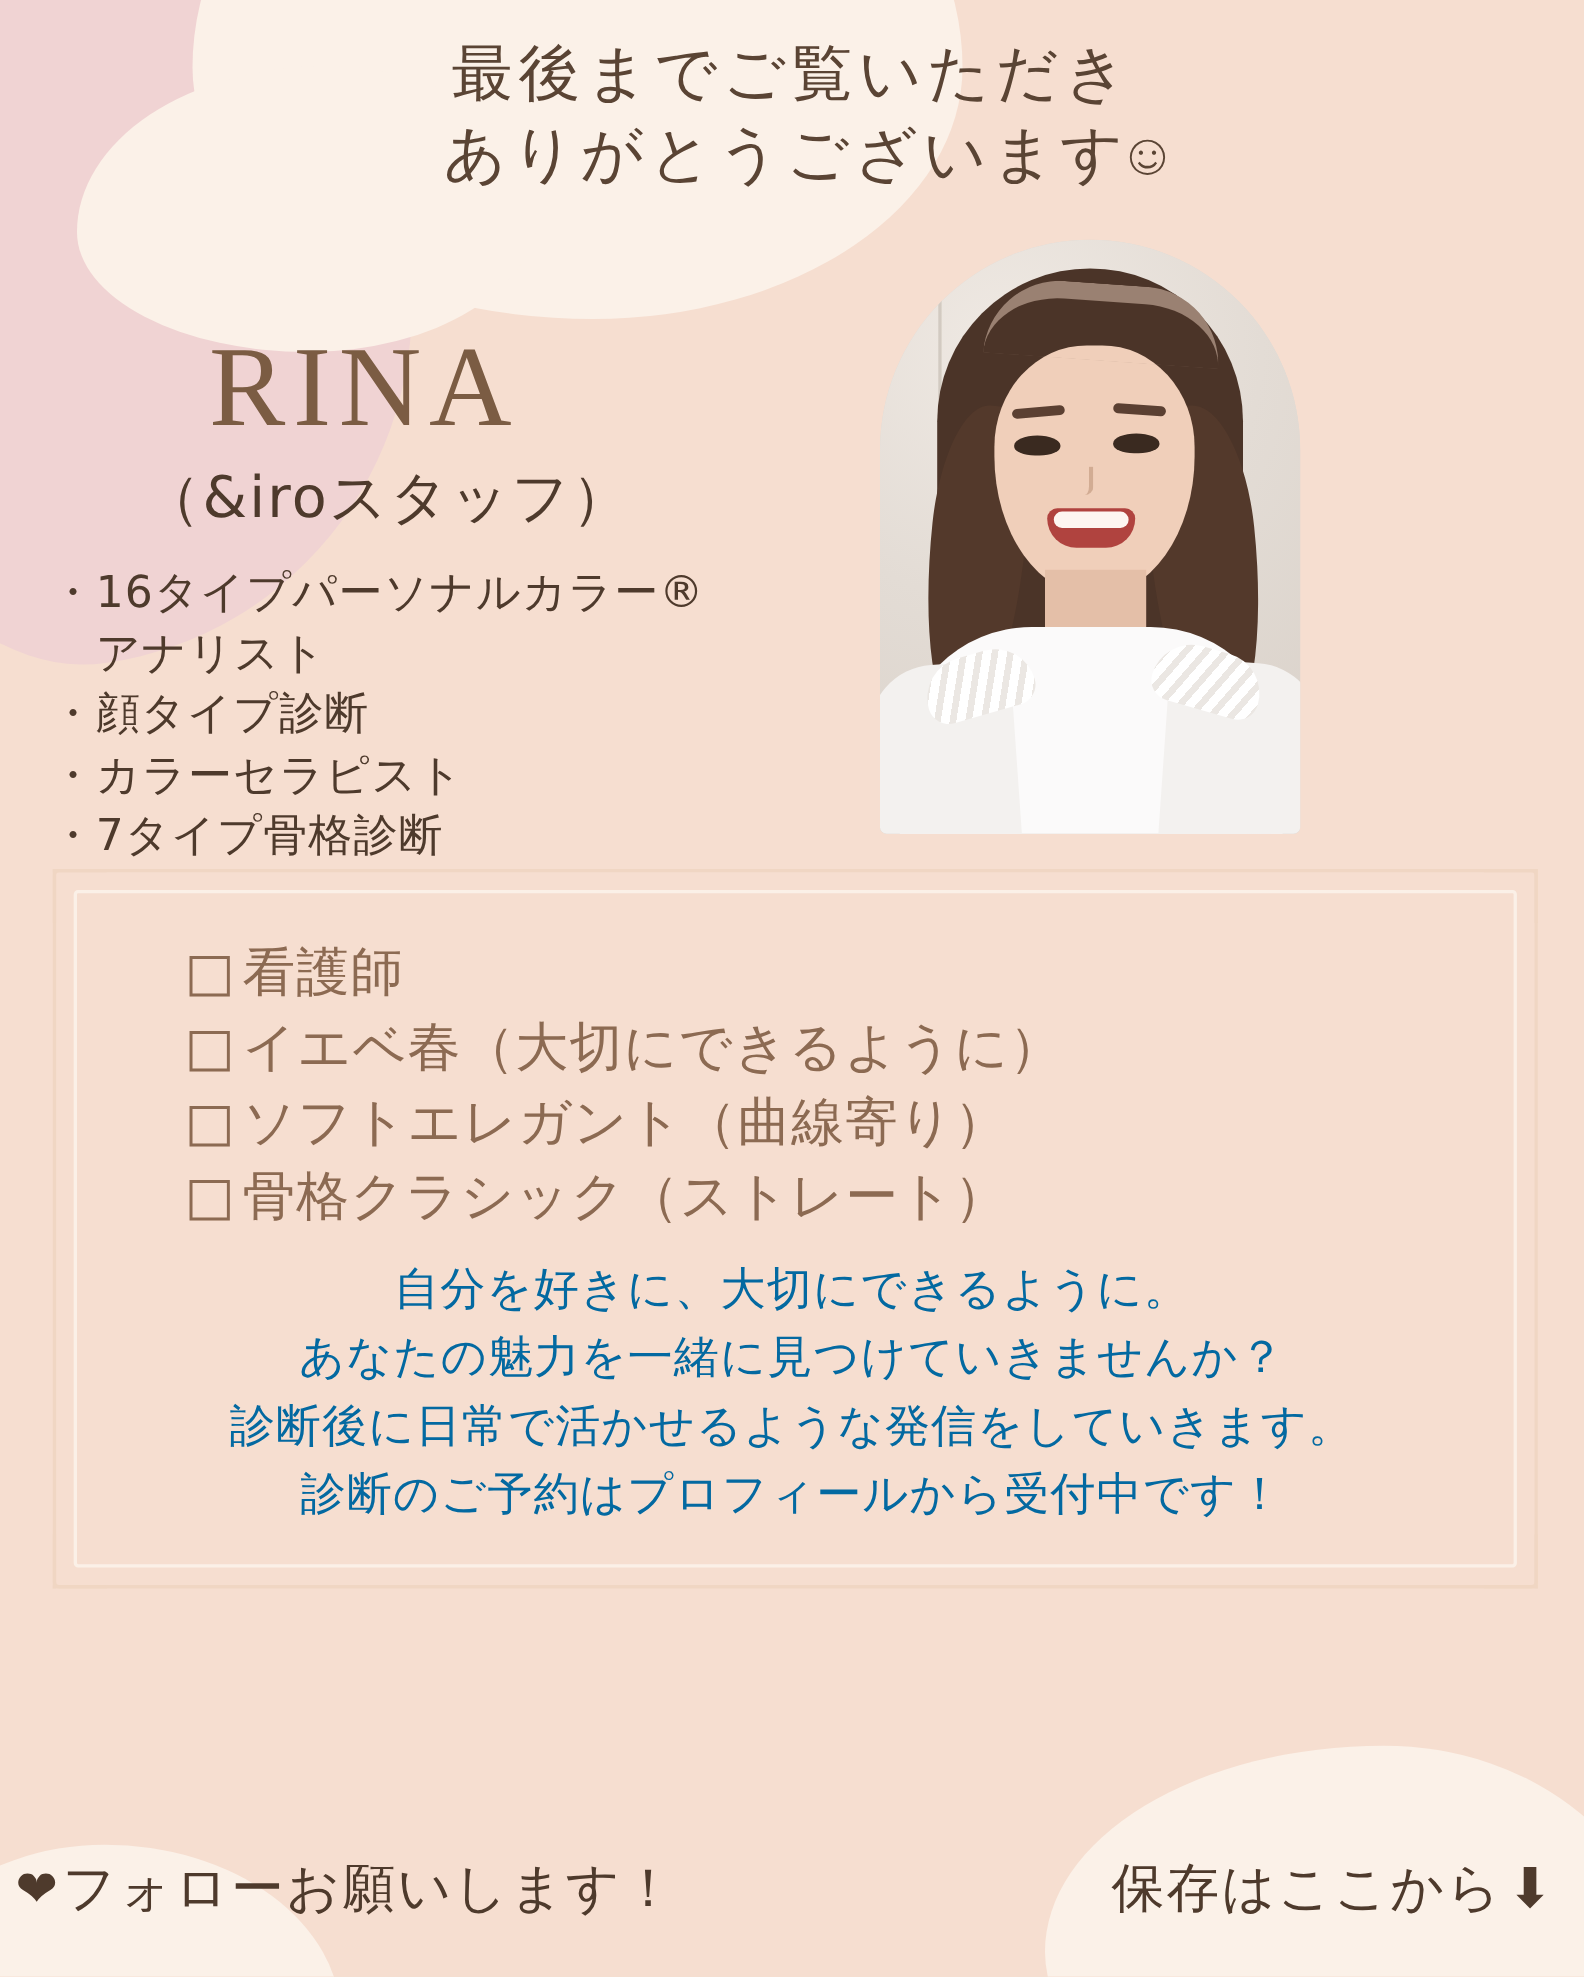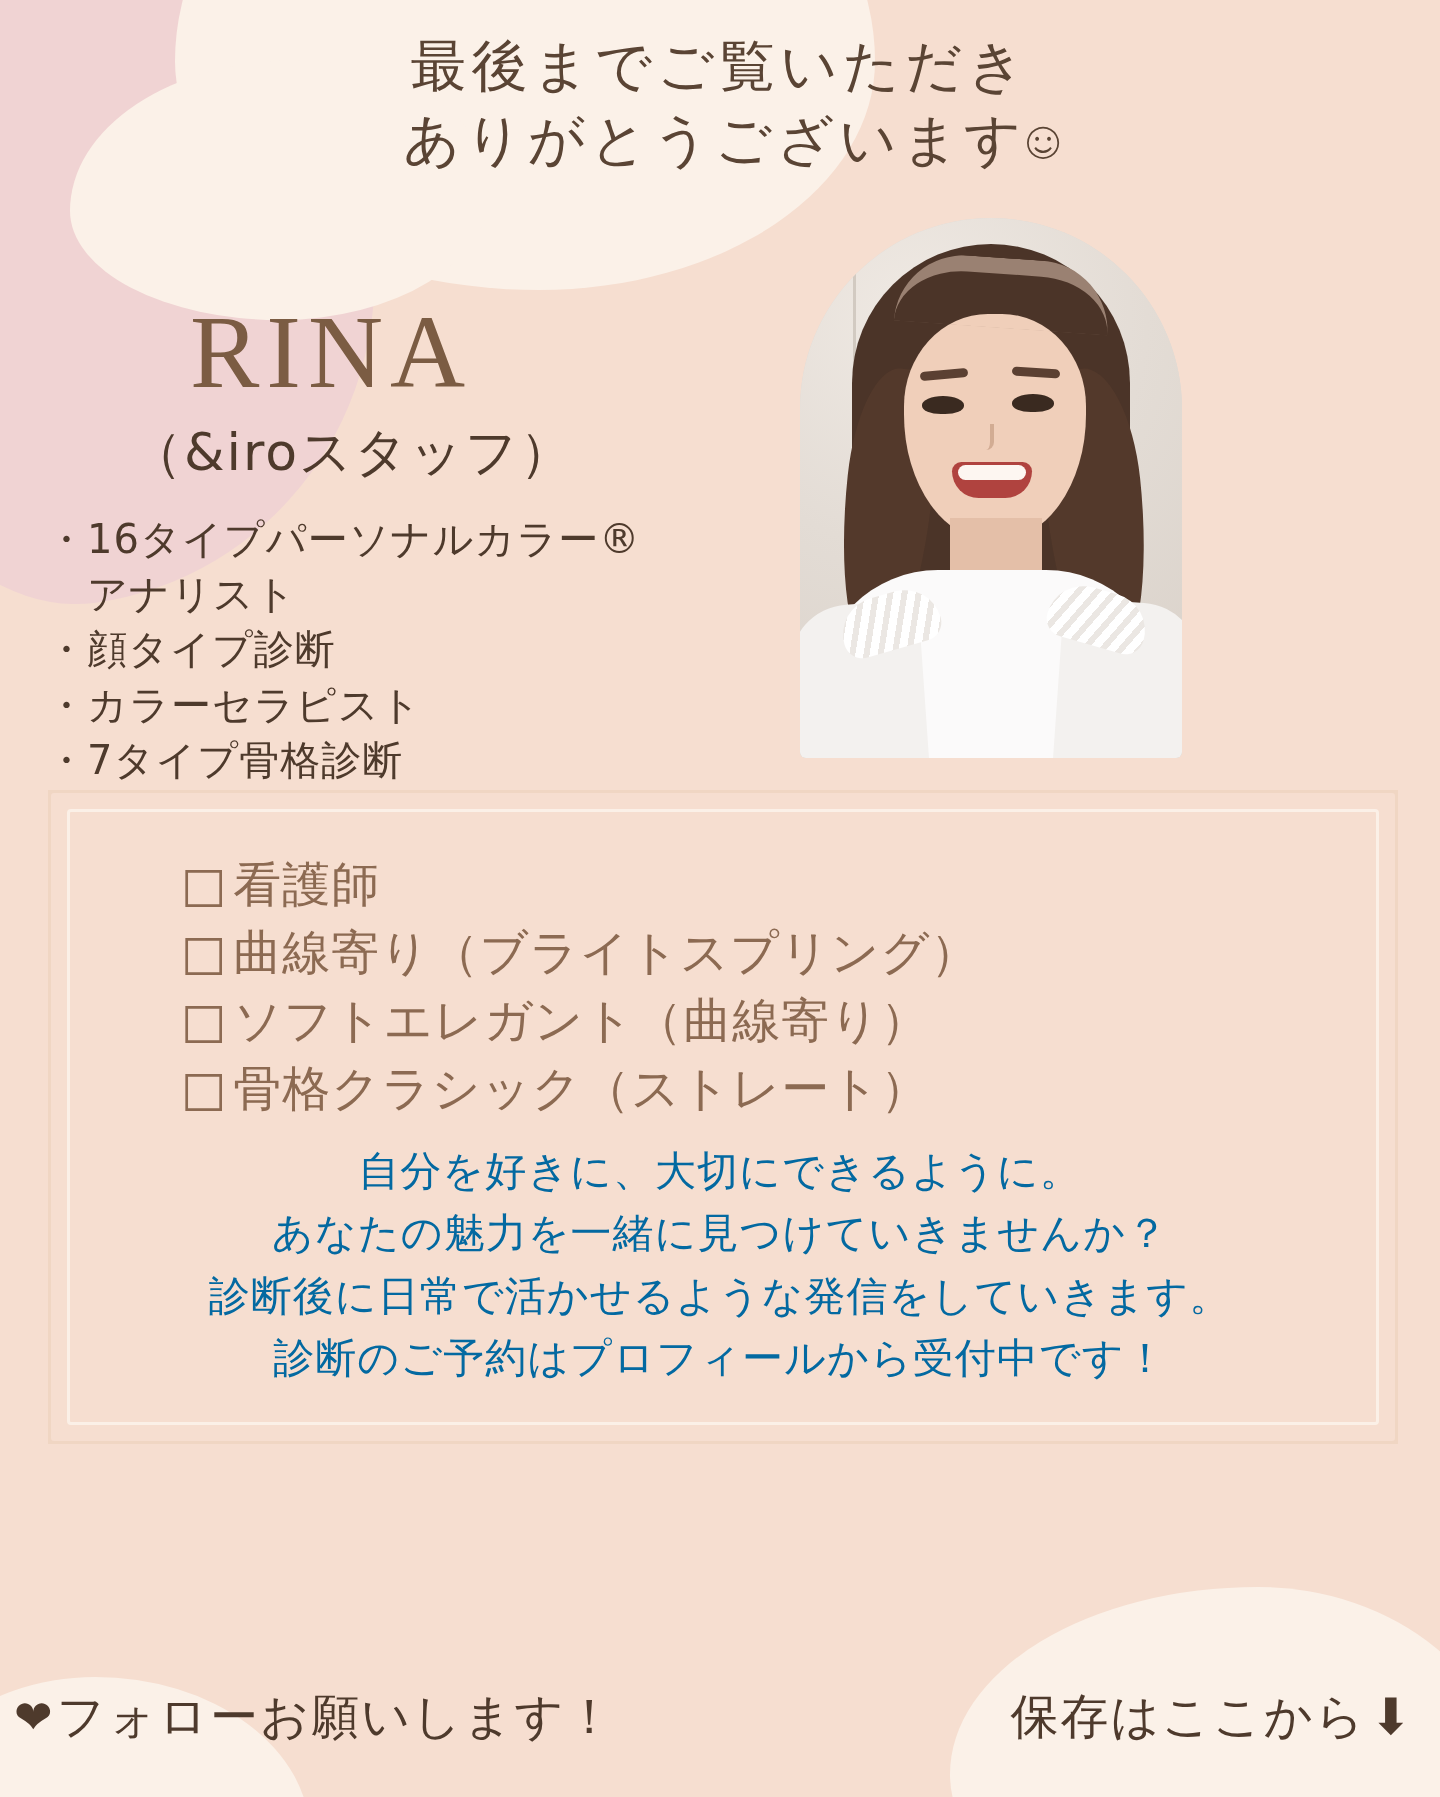--- a/index.html
+++ b/index.html
@@ -322,21 +322,20 @@
 
   .checklist {
     position: absolute;
     left: 168px;
     top: 850px;
     color: #8c6a52;
     font-size: 48px;
     line-height: 1.42;
     letter-spacing: 1px;
     font-family: "DejaVu Sans", sans-serif;
-    margin-left: 13px;
   }
   .checklist .row { white-space: pre; }
   .checklist .bx { margin-right: 6px; }
 
   .message {
     position: absolute;
     left: 48px;
     top: 1140px;
     width: 1344px;
     text-align: center;
@@ -436,21 +435,21 @@
   <div class="box">
     <div class="box-inner"></div>
     <div class="corner tl"></div>
     <div class="corner tr"></div>
     <div class="corner bl"></div>
     <div class="corner br"></div>
   </div>
 
   <div class="checklist">
     <div class="row"><span class="bx">□</span><span>看護師</span></div>
-    <div class="row"><span class="bx">□</span><span>曲線寄り（ブライトスプリング）</span></div>
+    <div class="row"><span class="bx">□</span><span>イエベ春（大切にできるように）</span></div>
     <div class="row"><span class="bx">□</span><span>ソフトエレガント（曲線寄り）</span></div>
     <div class="row"><span class="bx">□</span><span>骨格クラシック（ストレート）</span></div>
   </div>
 
   <div class="message">
     <div>自分を好きに、大切にできるように。</div>
     <div>あなたの魅力を一緒に見つけていきませんか？</div>
     <div>診断後に日常で活かせるような発信をしていきます。</div>
     <div>診断のご予約はプロフィールから受付中です！</div>
   </div>

